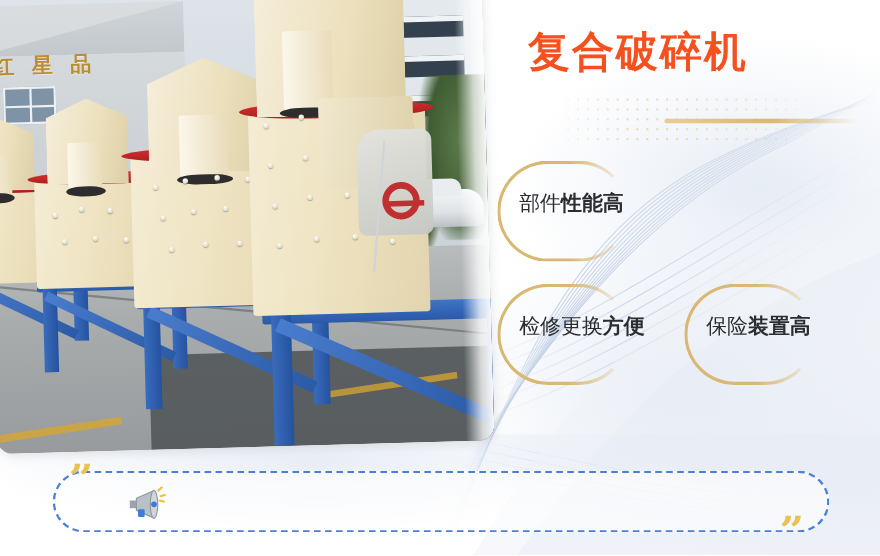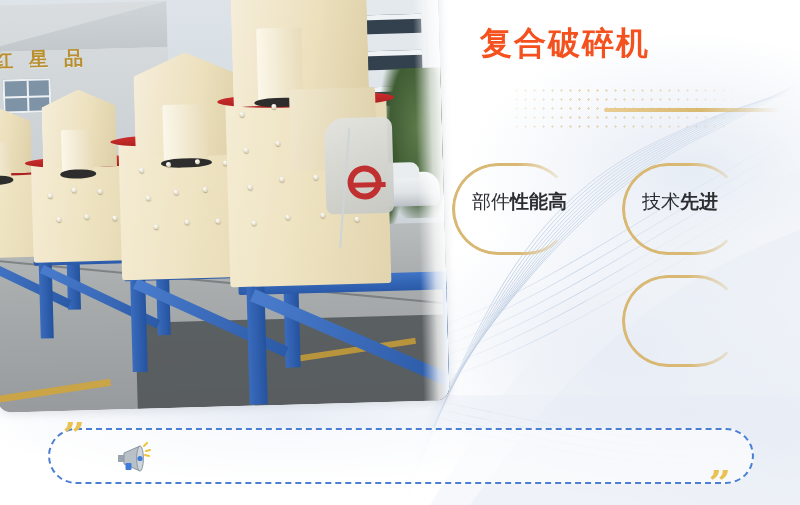--- a/index.html
+++ b/index.html
@@ -206,39 +206,39 @@
 
   
   .photo-sheen{
     position:absolute; right:0; top:0; width:26px; height:100%;
     background:linear-gradient(90deg, rgba(255,255,255,0) 0%, rgba(255,255,255,.75) 60%, rgba(255,255,255,.95) 100%);
   }
 
   
   .headline {
     position:absolute; left:480px; top:22px;
-    font-size:32px; font-weight:bold; letter-spacing:2px;
+    font-size:38px; font-weight:bold; letter-spacing:2px;
     color:#f4511e;
     font-family:"DejaVu Sans","Liberation Sans",sans-serif;
     text-shadow:0 1px 0 rgba(255,255,255,.6);
   }
   .subline {
     position:absolute; left:608px; top:78px;
     font-size:22px; font-weight:bold; letter-spacing:1px;
     color:#2f3135;
     font-family:"DejaVu Sans","Liberation Sans",sans-serif;
   }
   .subline-rule {
     position:absolute; left:604px; top:108px; width:176px; height:4px;
     background:linear-gradient(90deg,#e8cd94 0%,#d9b86f 55%,rgba(217,184,111,0) 100%);
     border-radius:2px;
   }
 
   
-  .features { position:absolute; left:444px; top:155px; width:356px; height:220px;text-align:right; }
+  .features { position:absolute; left:444px; top:138px; width:356px; height:220px;text-align:right; }
   .feat {
     position:absolute; width:178px; height:108px;
     display:flex; align-items:center;
   }
   .feat .bracket {
     position:absolute; left:8px; top:8px; width:120px; height:92px;
     border:3px solid #d9b873;
     border-radius:46px;
     border-right-color:transparent;
     -webkit-mask-image:linear-gradient(90deg, rgba(0,0,0,1) 0%, rgba(0,0,0,1) 55%, rgba(0,0,0,.25) 88%, rgba(0,0,0,0) 100%);
@@ -490,28 +490,29 @@
   <div class="headline">复合破碎机</div>
   <div class="subline-rule"></div>
 
   <div class="features">
 
     <div class="feat f1">
       <span class="bracket"></span>
       <span class="txt"><span class="lt">部件</span><b>性能高</b></span>
     </div>
 
-    <div class="feat f2">
+
+    <div class="feat f3">
       <span class="bracket"></span>
-      <span class="txt"><span class="lt">技术</span><b>先进</b></span>
+      <span class="txt"><span class="lt">检修更换</span><b>方便</b></span>
     </div>
-
 
     <div class="feat f4">
       <span class="bracket"></span>
+      <span class="txt"><span class="lt">保险</span><b>装置高</b></span>
     </div>
   </div>
 
   <div class="promo">
     <span class="quote-open">”</span>
 
     <span class="mega">
       <svg viewBox="0 0 40 32" width="40" height="32">
         <path d="M4,13 L4,20 L10,20 L10,13 Z" fill="#9aa4ae"></path>
         <path d="M10,11 L26,4 L26,29 L10,22 Z" fill="#b8c0c8" stroke="#8d97a1" stroke-width="1"></path>

